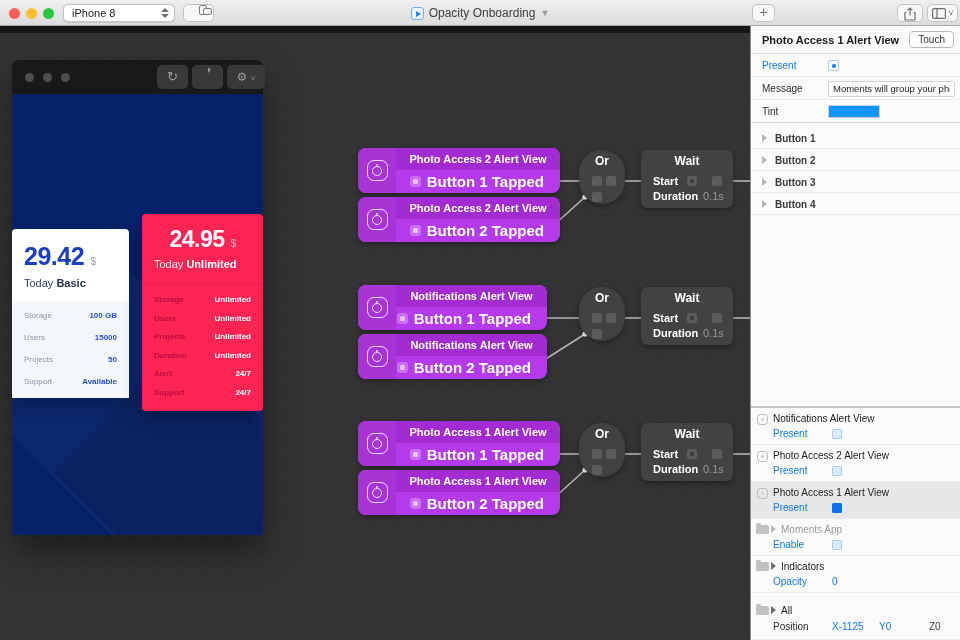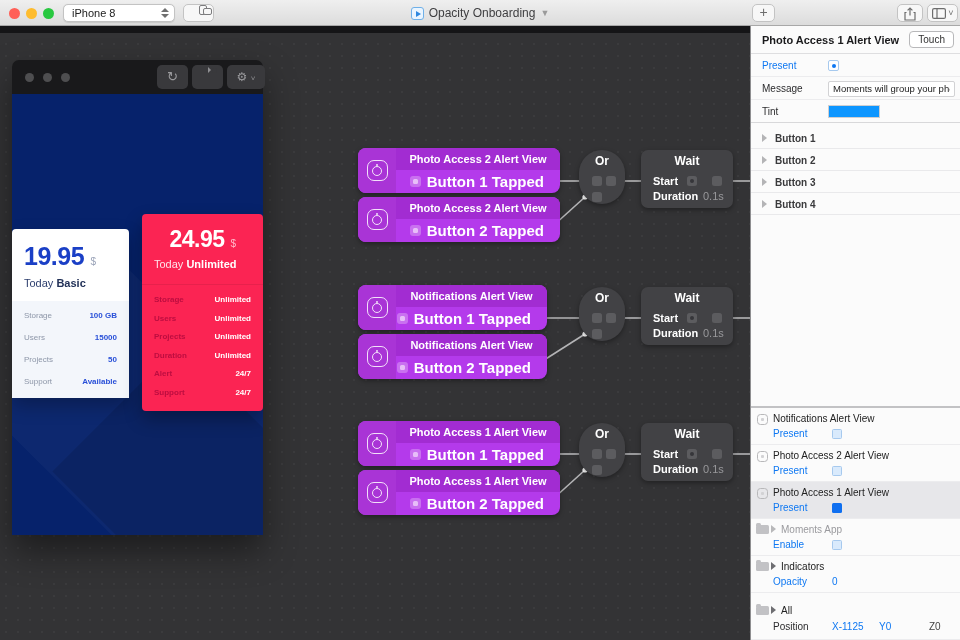--- a/index.html
+++ b/index.html
@@ -260,21 +260,21 @@
         <span class="ph-btn ph-rotate"><span>↻</span></span>
         <span class="ph-btn ph-cam"><span class="cam-ic"></span></span>
         <span class="ph-btn ph-gear"><span>⚙</span> <small>˅</small></span>
       </div>
       <div class="phone-screen">
         <div class="deco1"></div>
         <div class="deco2"></div>
 
         <div class="price-card card-basic">
           <div class="cb-head">
-            <div class="cb-price"><span>19.95</span> <span class="cb-cur">$</span></div>
+            <div class="cb-price"><span>29.42</span> <span class="cb-cur">$</span></div>
             <div class="cb-plan"><span>Today </span><b>Basic</b></div>
           </div>
           <div class="cb-list">
             <div class="cb-row">
                 <span class="l">Storage</span>
                 <span class="v">100 GB</span>
               </div>
             <div class="cb-row">
                 <span class="l">Users</span>
                 <span class="v">15000</span>

